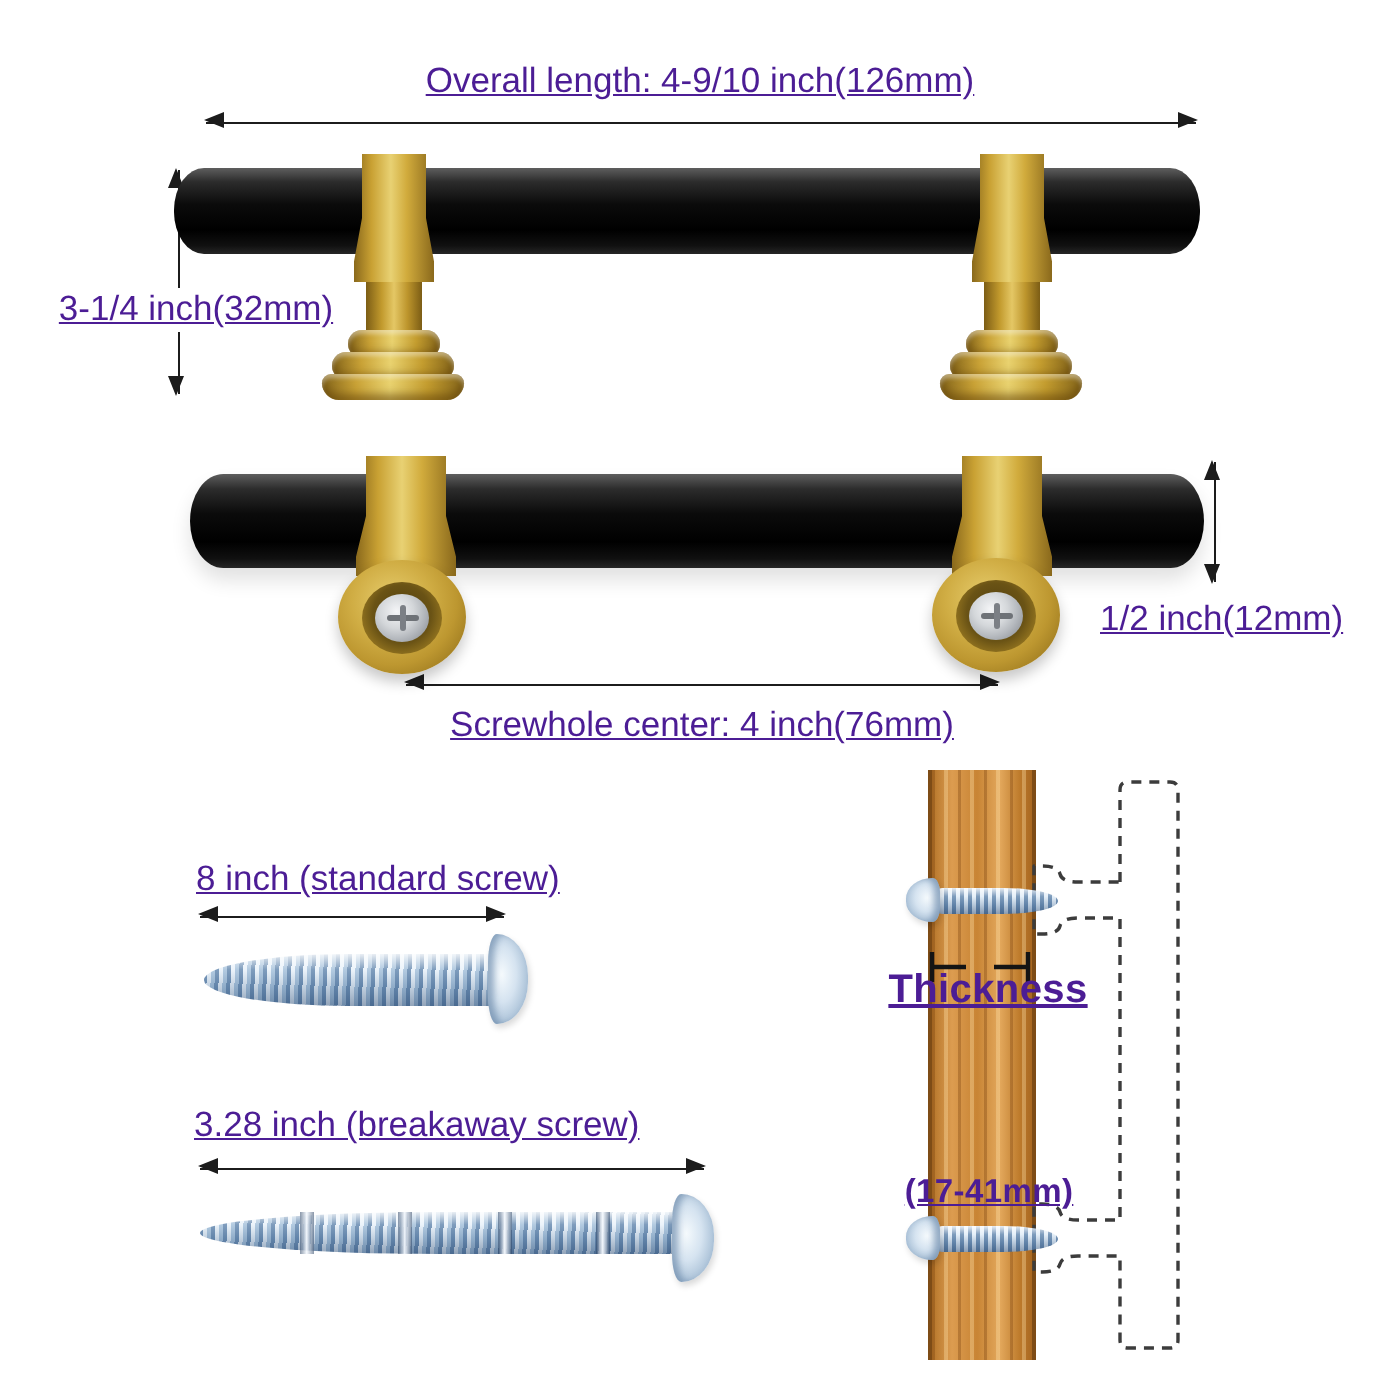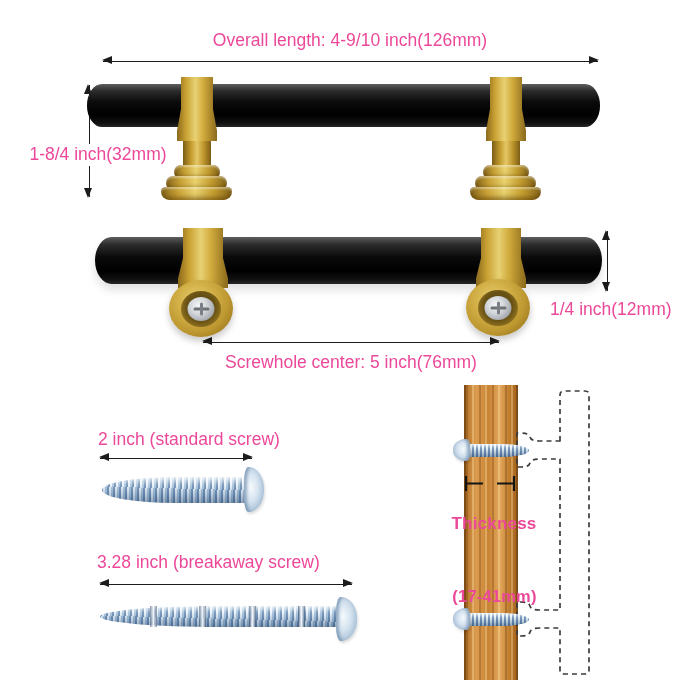--- a/index.html
+++ b/index.html
@@ -1,21 +1,21 @@
 <!DOCTYPE html>
 <html><head>
 <meta charset="utf-8">
 <style>
   html,body{margin:0;padding:0;background:#ffffff;}
   .stage{
     position:relative;width:700px;height:700px;background:#ffffff;overflow:hidden;
     font-family:"Liberation Sans",sans-serif;color:#1c1c1c;
   }
   .abs{position:absolute;}
-  .label{position:absolute;font-size:17.5px;font-weight:400;color:#ec4899;white-space:nowrap;line-height:1.25;}
+  .label{position:absolute;font-size:17.5px;font-weight:400;color:#4c1d95;white-space:nowrap;line-height:1.25;text-decoration:underline;}
   .label.center{text-align:center;}
   .label.bold{font-weight:700;font-size:16.5px;letter-spacing:.2px;}
 
   
   .ha{position:absolute;height:0;border-top:1.7px solid #1c1c1c;z-index:3;}
   .ha::before,.ha::after{content:"";position:absolute;top:-5.7px;width:0;height:0;
     border-top:4.8px solid transparent;border-bottom:4.8px solid transparent;}
   .ha::before{left:-1px;border-right:10px solid #1c1c1c;}
   .ha::after{right:-1px;border-left:10px solid #1c1c1c;}
   .va{position:absolute;width:0;border-left:1.7px solid #1c1c1c;z-index:1;}
@@ -91,45 +91,45 @@
     <div class="stem" style="left:492px;top:134px;width:28px;height:38px;"></div>
     <div class="basestep" style="left:174px;top:165px;width:46px;height:14px;"></div>
     <div class="basestep" style="left:166px;top:176px;width:61px;height:14px;"></div>
     <div class="basestep" style="left:161px;top:187px;width:71px;height:13px;border-radius:6px 6px 11px 11px;"></div>
     <div class="basestep" style="left:483px;top:165px;width:46px;height:14px;"></div>
     <div class="basestep" style="left:475px;top:176px;width:61px;height:14px;"></div>
     <div class="basestep" style="left:470px;top:187px;width:71px;height:13px;border-radius:6px 6px 11px 11px;"></div>
   </div>
 
   <div class="va" style="left:89px;top:85px;height:112px;"></div>
-  <div class="label center" style="left:26px;top:144px;width:144px;background:#fff;z-index:2;">1-8/4 inch(32mm)</div>
+  <div class="label center" style="left:26px;top:144px;width:144px;background:#fff;z-index:2;">3-1/4 inch(32mm)</div>
 
   <div>
     <div class="bar bottom abs" style="left:95px;top:237px;width:507px;height:47px;"></div>
     <div class="collar" style="left:178px;top:228px;width:50px;height:60px;"></div>
     <div class="collar" style="left:476px;top:228px;width:50px;height:60px;"></div>
     <div class="foot" style="left:169px;top:280px;width:64px;height:57px;">
       <div class="foot-recess">
         <div class="foot-screw"></div>
       </div>
     </div>
     <div class="foot" style="left:466px;top:279px;width:64px;height:57px;">
       <div class="foot-recess">
         <div class="foot-screw"></div>
       </div>
     </div>
   </div>
 
   <div class="va" style="left:607px;top:231px;height:60px;"></div>
-  <div class="label" style="left:550px;top:299px;">1/4 inch(12mm)</div>
+  <div class="label" style="left:550px;top:299px;">1/2 inch(12mm)</div>
 
   <div class="ha" style="left:203px;top:342px;width:296px;"></div>
-  <div class="label center" style="left:175px;top:352px;width:352px;">Screwhole center: 5 inch(76mm)</div>
+  <div class="label center" style="left:175px;top:352px;width:352px;">Screwhole center: 4 inch(76mm)</div>
 
-  <div class="label" style="left:98px;top:429px;">2 inch (standard screw)</div>
+  <div class="label" style="left:98px;top:429px;">8 inch (standard screw)</div>
   <div class="ha" style="left:100px;top:458px;width:152px;"></div>
   <div>
     <div class="shaft abs" style="left:102px;top:477px;width:146px;height:26px;"></div>
     <div class="headR abs" style="left:244px;top:467px;width:20px;height:45px;"></div>
   </div>
 
   <div class="label" style="left:97px;top:552px;">3.28 inch (breakaway screw)</div>
   <div class="ha" style="left:100px;top:584px;width:252px;"></div>
   <div>
     <div class="shaft abs" style="left:100px;top:606px;width:239px;height:21px;">
@@ -155,16 +155,16 @@
 
   <div style="position:absolute;z-index:3;">
     <div class="headL abs" style="left:453px;top:439px;width:17px;height:22px;"></div>
     <div class="shaft left-head abs" style="left:468px;top:444px;width:61px;height:13px;"></div>
   </div>
   <div style="position:absolute;z-index:3;">
     <div class="headL abs" style="left:453px;top:608px;width:17px;height:22px;"></div>
     <div class="shaft left-head abs" style="left:468px;top:613px;width:61px;height:13px;"></div>
   </div>
 
-  <div class="label bold center" style="left:434px;top:513px;width:120px;z-index:4;font-size:17px;">Thickness</div>
+  <div class="label bold center" style="left:434px;top:483px;width:120px;z-index:4;font-size:20px;">Thickness</div>
   <div class="label bold center" style="left:414px;top:586px;width:161px;z-index:4;">(17-41mm)</div>
 
 </div>
 
 </body></html>

